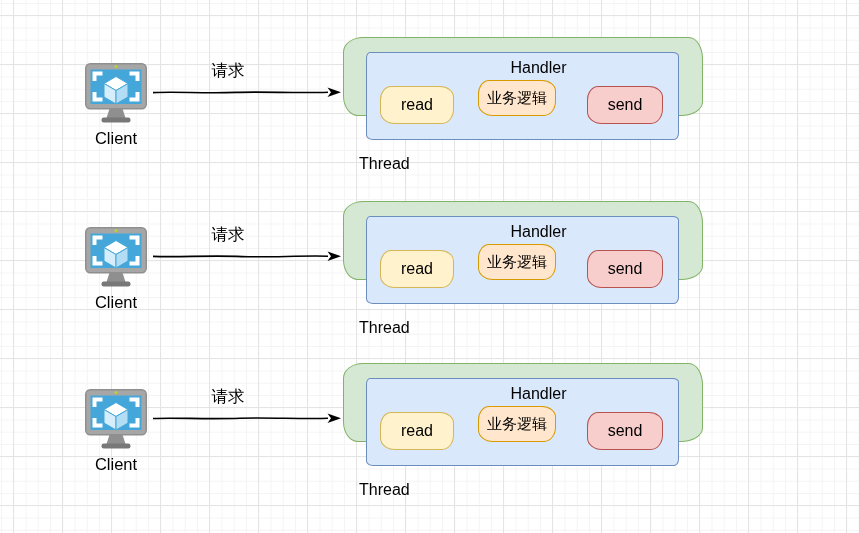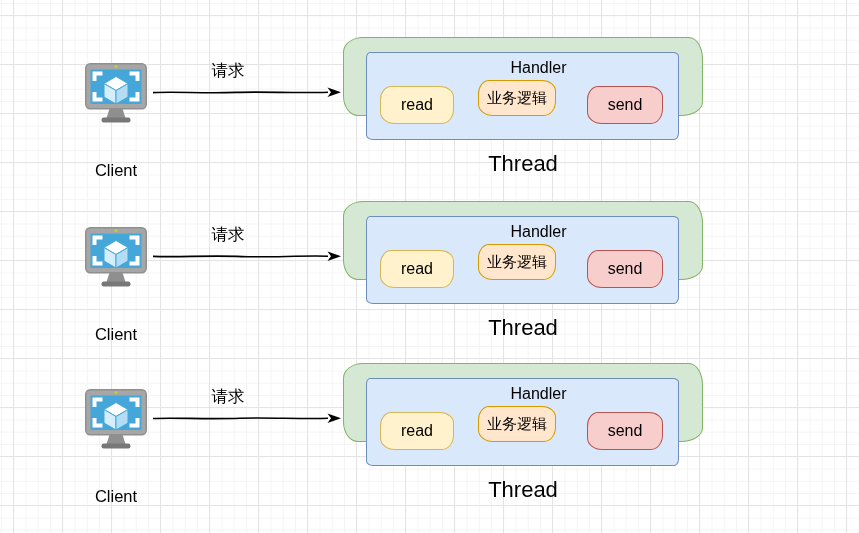--- a/index.html
+++ b/index.html
@@ -18,39 +18,39 @@
   }
 
   .row { position:absolute; left:0; width:859px; height:176px; }
   .row.r0 { top:0; }
   .row.r1 { top:164px; }
   .row.r2 { top:326px; }
 
   .client-icon { position:absolute; left:85px; top:63px; width:62px; height:60px; }
   .client-label {
     position:absolute; left:72px; top:129px; width:88px;
-    text-align:center; font-size:16.5px; line-height:19px;margin-top:32px;
+    text-align:center; font-size:16.5px; line-height:19px;
   }
 
   .arrow-svg { position:absolute; left:150px; top:82px; width:198px; height:21px; }
   .arrow-label {
     position:absolute; left:193px; top:60px; width:70px;
     text-align:center; font-size:16.5px; line-height:20px;
   }
 
   
   .thread-box {
     position:absolute; left:343px; top:37px; width:360px; height:79px;
     box-sizing:border-box;
     background:#d5e8d4; border:1.6px solid #82b366;
     border-radius: 20px 14px 22px 15px / 15px 22px 14px 20px;
   }
   .thread-label {
-    position:absolute; left:343px; top:154px; width:360px;
-    text-align:center; font-size:22px; line-height:19px;
+    position:absolute; left:359px; top:154px; width:360px;
+    text-align:left; font-size:16px; line-height:19px;
   }
 
   
   .handler-box {
     position:absolute; left:22px; top:14px; width:313px; height:88px;
     box-sizing:border-box;
     background:#dae8fc; border:1.4px solid #6c8ebf;
     border-radius: 4px 6px 5px 7px / 6px 4px 7px 5px;
   }
   .handler-title {

